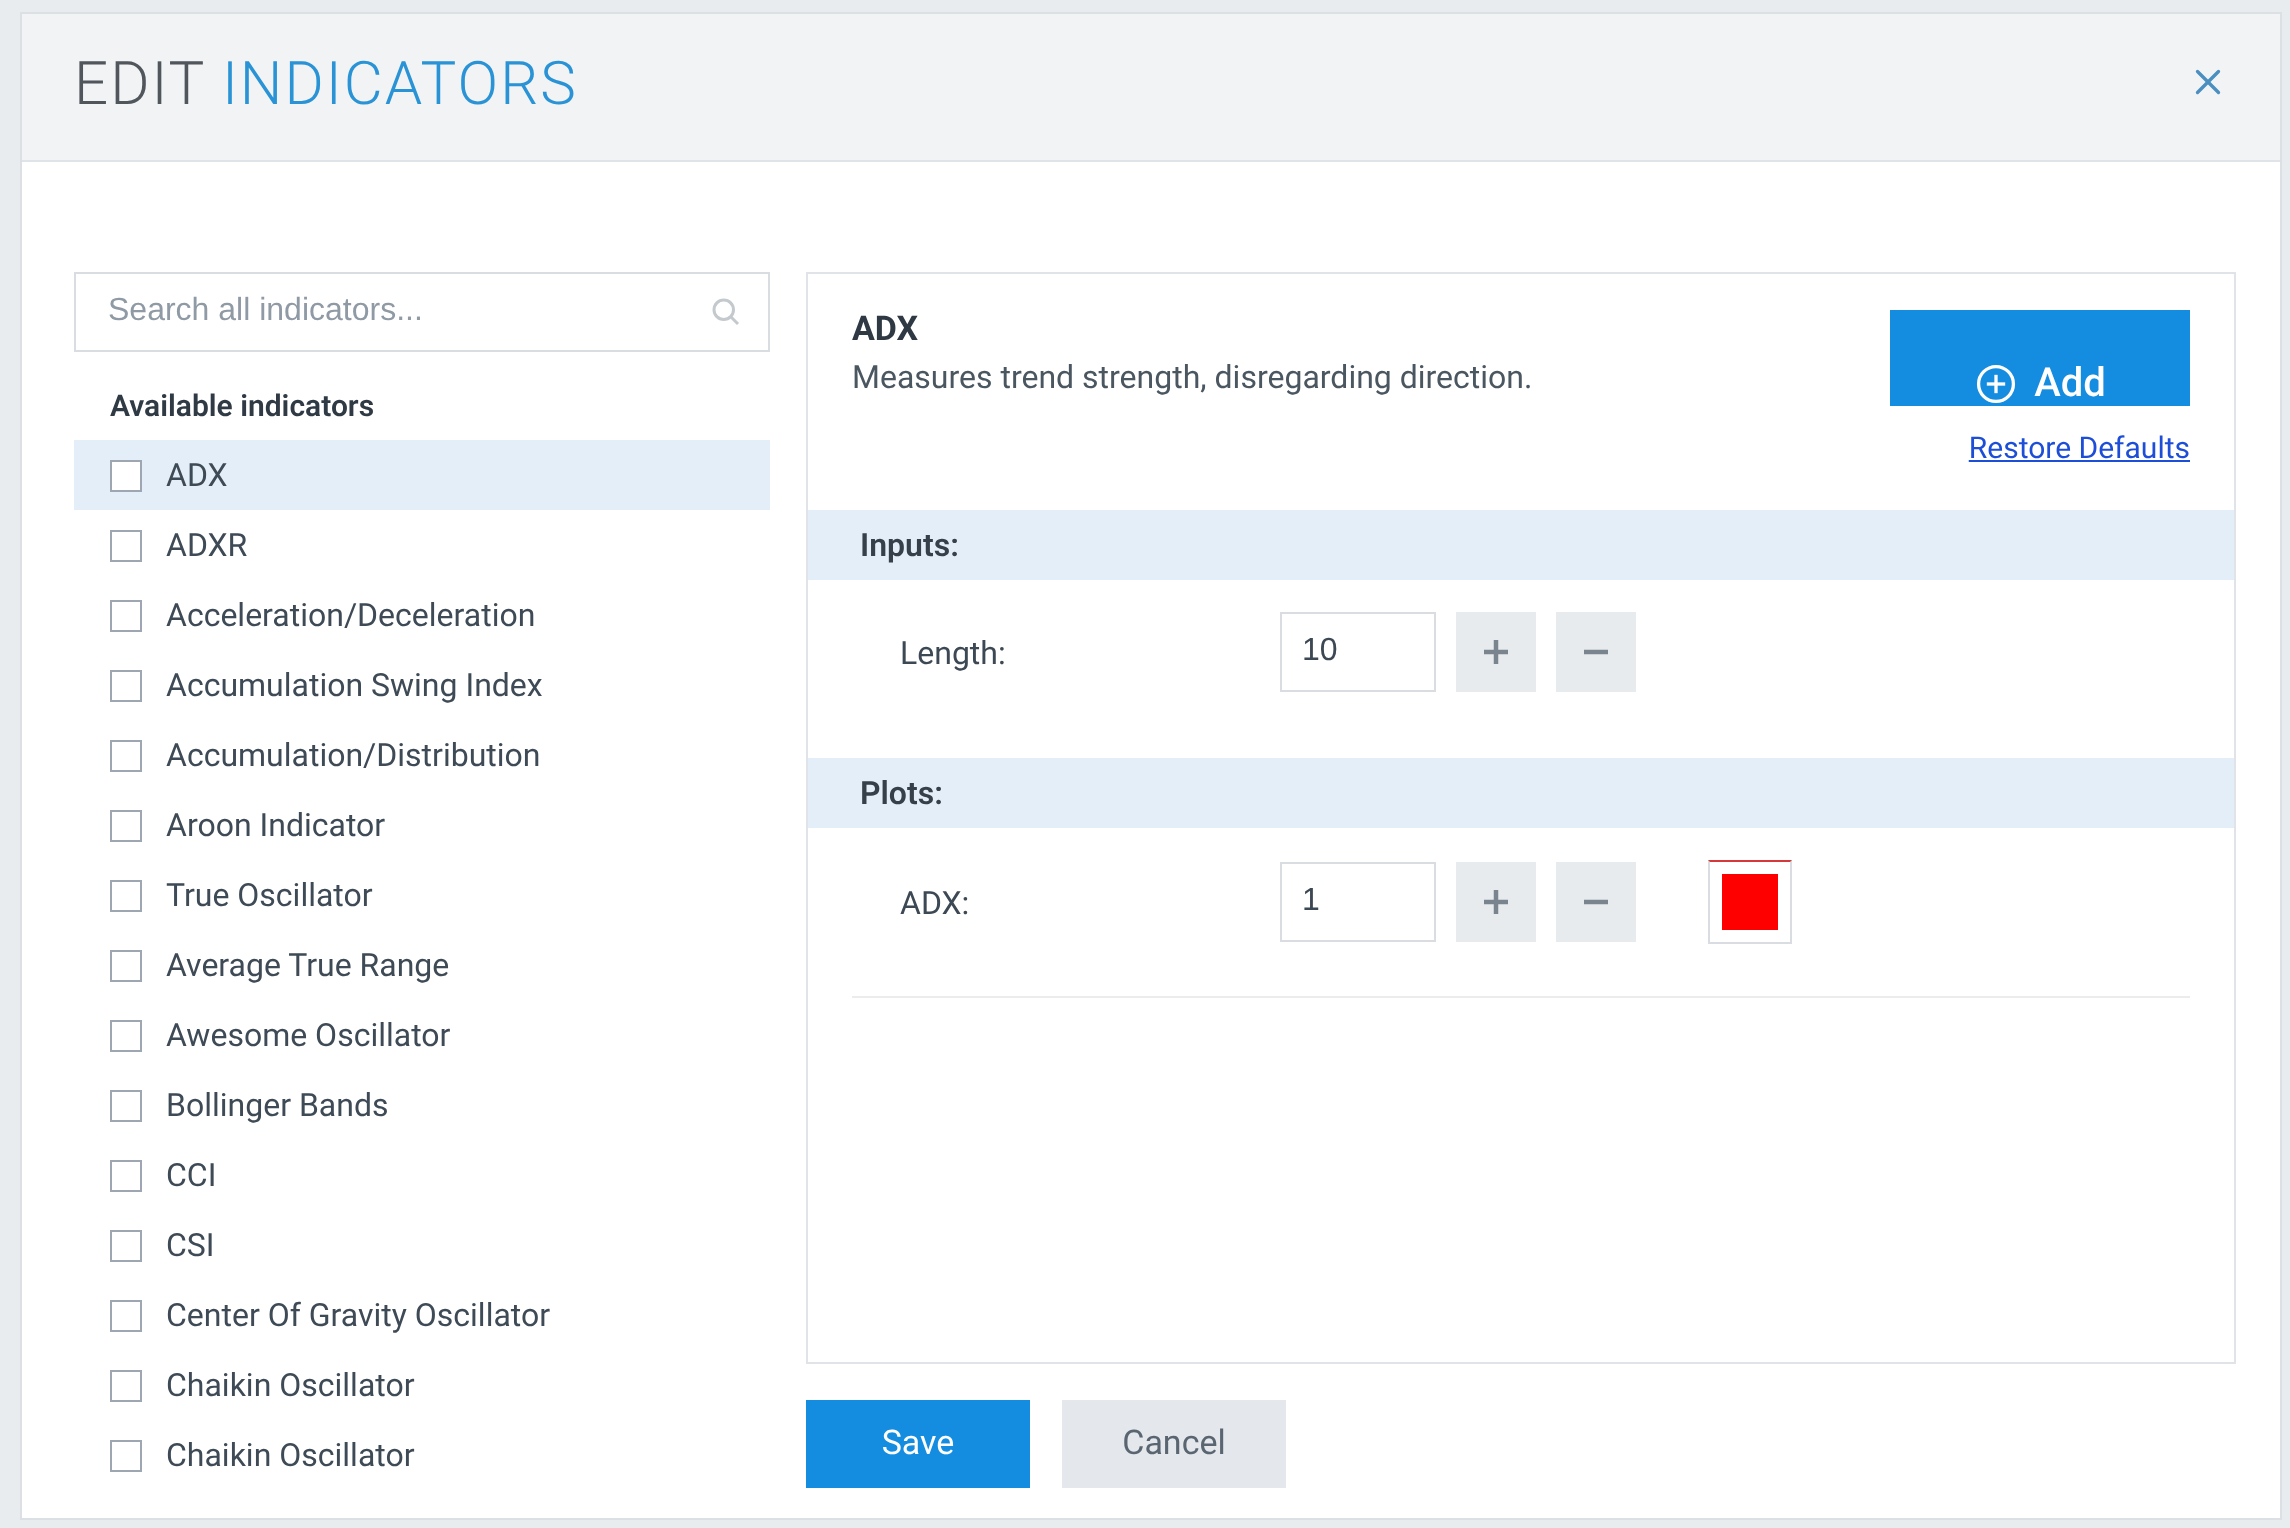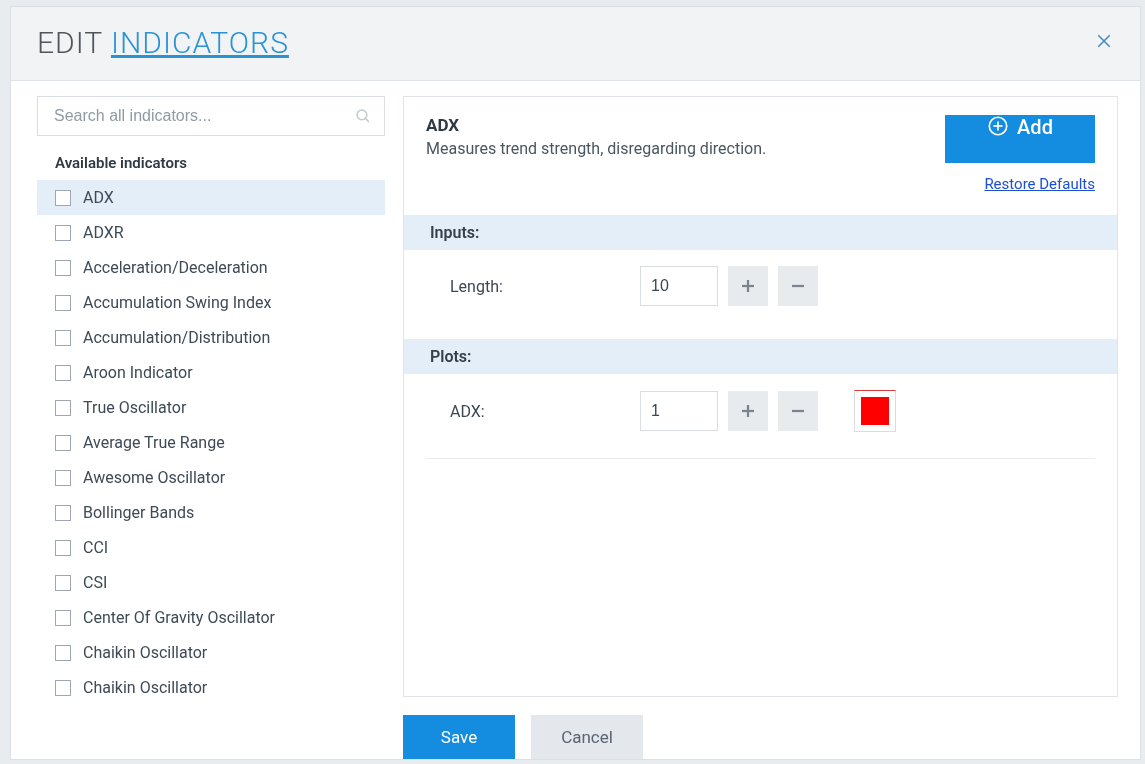--- a/index.html
+++ b/index.html
@@ -25,34 +25,35 @@
   .modal-header {
     background:#f1f3f5;
     border-bottom:1px solid #e0e3e7;
     padding:18px 22px 20px 26px;
     display:flex; align-items:flex-start; justify-content:space-between;
   }
   .modal-title {
     font-size:30px; font-weight:300; letter-spacing:1px;
     color:#50565c;
   }
-  .modal-title .accent { color:#2a93d6;text-decoration:underline; }
+  .modal-title .accent { color:#2a93d6; }
   .close-btn {
     width:28px; height:28px;
     display:flex; align-items:center; justify-content:center;
     cursor:pointer;
     color:#4a8fbf;
     margin-top:2px;
   }
   .close-btn svg { width:18px; height:18px; }
 
   .modal-body {
     flex:1; display:flex; gap:18px;
-    padding:15px 22px 0 26px;
+    padding:15px 22px 15px 26px;
     overflow:hidden;
+    margin-top:40px;
   }
   
   .left-pane { width:348px; flex:0 0 auto; display:flex; flex-direction:column; min-height:0;}
   .search-wrap {
     border:1px solid #d9dde1;
     height:40px;
     display:flex; align-items:center;
     padding:0 12px 0 14px;
   }
   .search-input {
@@ -97,21 +98,21 @@
     overflow:hidden;
   }
   .detail-top { display:flex; justify-content:space-between; }
   .detail-titleblock .name { font-weight:700; font-size:17px; color:#2f3943; }
   .detail-titleblock .desc { font-size:16px; color:#4a5660; margin-top:4px;}
   .detail-actions { text-align:right; }
   .add-btn {
     background:#148de1;
     color:#fff;
     height:48px; width:150px;
-    display:flex; align-items:flex-start; justify-content:center;
+    display:flex; align-items:flex-end; justify-content:center;
     gap:8px; font-size:20px; font-weight:500;
     cursor:pointer;
   }
   .add-btn svg { width:22px; height:22px; }
   .restore-link {
     display:inline-block; margin-top:12px;
     color:#1d4ed8; text-decoration:underline;
     font-size:15px;
     cursor:pointer;
   }

